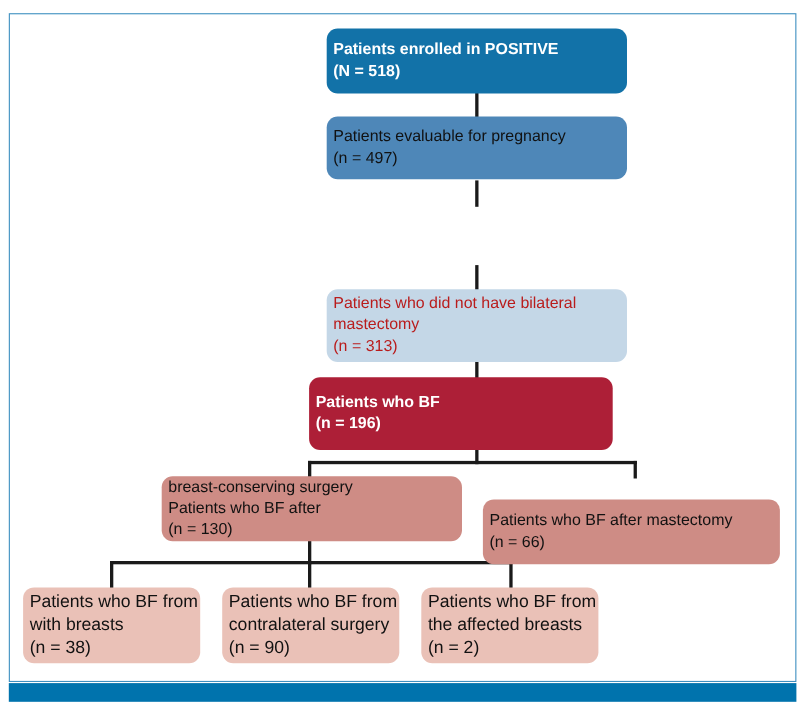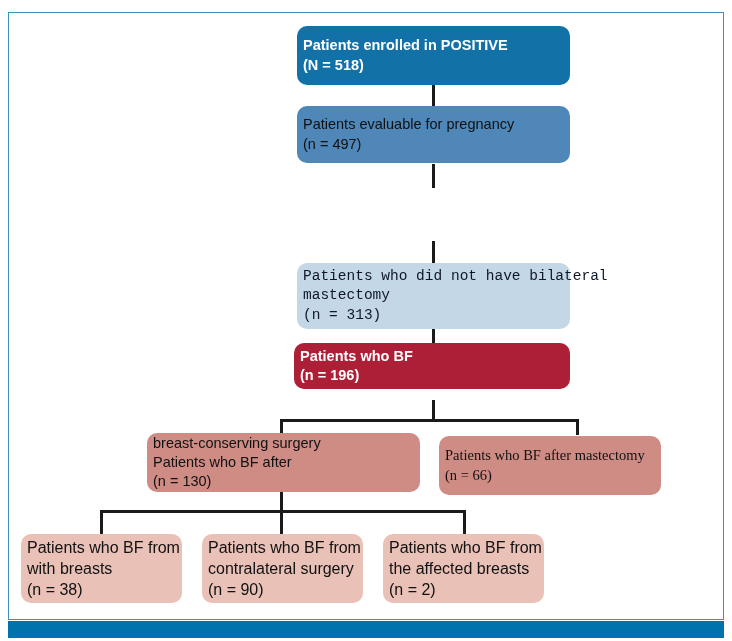--- a/index.html
+++ b/index.html
@@ -38,21 +38,21 @@
     line-height:1.32;
     z-index:3;
     padding:2px 6px;
   }
   .node .ln{display:block;white-space:nowrap;}
 
   
   .c-blue1{background:#1272a8;color:#ffffff;font-weight:bold;font-size:14.5px;}
   .c-blue2{background:#4e87b8;color:#111111;font-size:14.5px;}
   .c-blue3{background:#8cb1d3;color:#111111;font-size:14.5px;}
-  .c-blue4{background:#c4d7e7;color:#0f172a;font-size:14.5px;font-family:Liberation Mono, monospace;}
+  .c-blue4{background:#c4d7e7;color:#b91c1c;font-size:14.5px;}
   .c-red1 {background:#ad1f37;color:#ffffff;font-weight:bold;font-size:14.5px;}
   .c-rose {background:#ce8c85;color:#111111;font-size:14.5px;}
   .c-rose2{background:#eac1b7;color:#111111;font-size:16px;}
 
   
   .conn{position:absolute;background:#1a1a1a;z-index:1;}
   .v{width:3px;}
   .h{height:3px;}
 </style>
 </head>
@@ -88,32 +88,32 @@
     <span class="ln">(n = 497)</span>
   </div>
 
 
   <div class="node c-blue4" style="left:297px;top:263px;width:273px;height:66px;">
     <span class="ln">Patients who did not have bilateral</span>
     <span class="ln">mastectomy</span>
     <span class="ln">(n = 313)</span>
   </div>
 
-  <div class="node c-red1" style="left:294px;top:343px;width:276px;height:46px;">
+  <div class="node c-red1" style="left:281px;top:343px;width:276px;height:66px;">
     <span class="ln">Patients who BF</span>
     <span class="ln">(n = 196)</span>
   </div>
 
   <div class="node c-rose" style="left:147px;top:433px;width:273px;height:59px;">
     <span class="ln">breast-conserving surgery</span>
     <span class="ln">Patients who BF after</span>
     <span class="ln">(n = 130)</span>
   </div>
 
-  <div class="node c-rose" style="left:439px;top:436px;width:222px;height:59px;font-family:Liberation Serif, serif;">
+  <div class="node c-rose" style="left:439px;top:454px;width:270px;height:59px;">
     <span class="ln">Patients who BF after mastectomy</span>
     <span class="ln">(n = 66)</span>
   </div>
 
   <div class="node c-rose2" style="left:21px;top:534px;width:161px;height:69px;">
     <span class="ln">Patients who BF from</span>
     <span class="ln">with breasts</span>
     <span class="ln">(n = 38)</span>
   </div>
 

